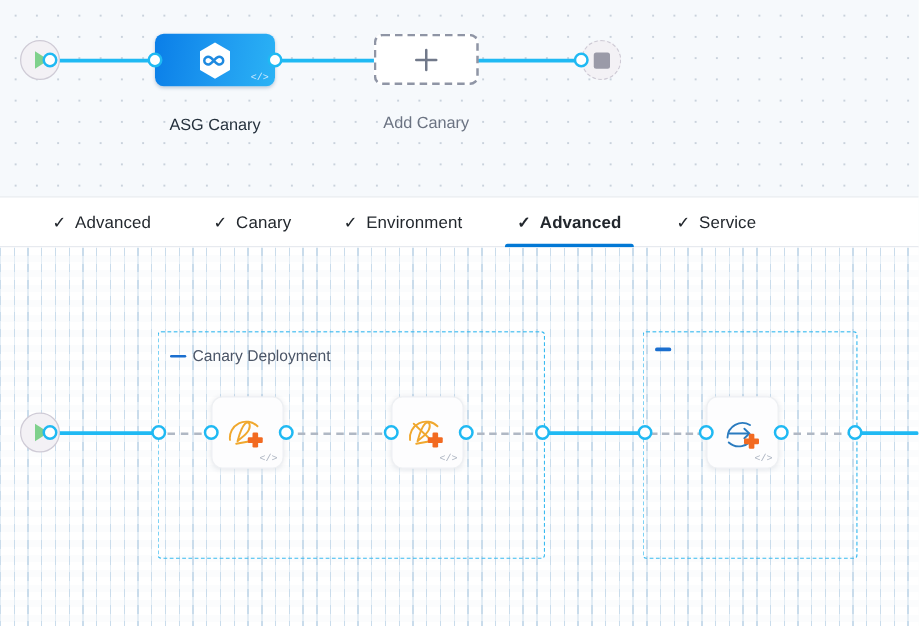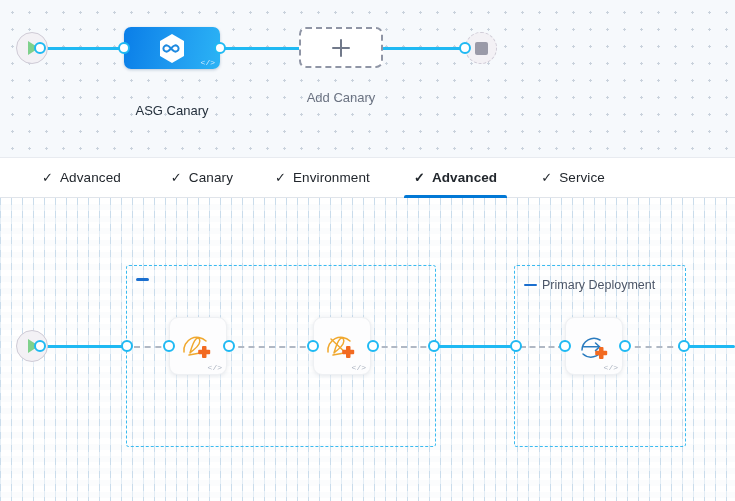--- a/index.html
+++ b/index.html
@@ -170,21 +170,21 @@
       <svg class="hexicon" viewBox="0 0 28 31">
         <path d="M14 1 L26 8 L26 23 L14 30 L2 23 L2 8 Z" fill="#ffffff"></path>
         <g fill="none" stroke="#1f8ae0" stroke-width="2" stroke-linecap="round">
           <path d="M9.6 12.6 a3.1 3.1 0 1 0 0 5.8 c2.4 -0.9 4.4 -5 6.8 -5.8 a3.1 3.1 0 1 1 0 5.8 c-2.4 -0.9 -4.4 -5 -6.8 -5.8 z"></path>
         </g>
       </svg>
       <span class="codebadge">&lt;/&gt;</span>
     </div>
     <div class="port" style="left:118px; top:42px;"></div>
     <div class="port" style="left:214px; top:42px;"></div>
-    <div class="stage-label" style="left:106px; top:103px; width:132px;">ASG Canary</div>
+    <div class="stage-label" style="left:106px; top:92px; width:132px;">ASG Canary</div>
 
     <div class="add-stage" style="left:299px; top:27px;">
       <div class="plus"></div>
     </div>
     <div class="add-stage-label" style="left:299px; top:90px; width:84px; text-align:center;">Add Canary</div>
 
     <div class="stop-node" style="left:465px; top:32px;">
       <div class="stop-sq"></div>
     </div>
     <div class="port" style="left:459px; top:42px;"></div>
@@ -238,20 +238,21 @@
     <div class="line" style="left:684px; top:147px; width:51px;"></div>
 
     <div class="start-node" style="left:16px; top:132px;">
       <div class="play-tri"></div>
     </div>
     <div class="port" style="left:34px; top:142px;"></div>
 
     <div class="group" style="left:126px; top:67px; width:310px; height:182px;"></div>
     <div class="group-head" style="left:136px; top:80px;">
       <span class="group-dash"></span>
+      <span>Canary Deployment</span>
     </div>
     <div class="port" style="left:121px; top:142px;"></div>
     <div class="port" style="left:163px; top:142px;"></div>
 
     <div class="step-card" style="left:169px; top:119px;">
       <svg width="40" height="36" viewBox="0 0 40 36">
         <g fill="none" stroke="#f0a82e" stroke-width="1.5" stroke-linecap="round">
           <path d="M6 24 A13 13 0 0 1 28 13"></path>
           <path d="M12 25 c2 -7 3 -11 6 -14 c3 -3 5 1 3 5 c-2 4 -6 6 -9 9"></path>
           <path d="M11 27 l11 -2"></path>
@@ -281,21 +282,20 @@
       </svg>
       <span class="codebadge">&lt;/&gt;</span>
     </div>
     <div class="port" style="left:367px; top:142px;"></div>
 
     <div class="port" style="left:428px; top:142px;"></div>
 
     <div class="group" style="left:514px; top:67px; width:172px; height:182px;"></div>
     <div class="group-head" style="left:524px; top:80px;">
       <span class="group-dash"></span>
-      <span>Primary Deployment</span>
     </div>
     <div class="port" style="left:510px; top:142px;"></div>
     <div class="port" style="left:559px; top:142px;"></div>
 
     <div class="step-card" style="left:565px; top:119px;">
       <svg width="40" height="36" viewBox="0 0 40 36">
         <g fill="none" stroke="#2a7bbf" stroke-width="1.5" stroke-linecap="round">
           <path d="M8 22 A12 12 0 0 1 26 12"></path>
           <path d="M9 26 A12 12 0 0 0 28 22"></path>
           <path d="M9.5 18.8 L25 18.8"></path>

